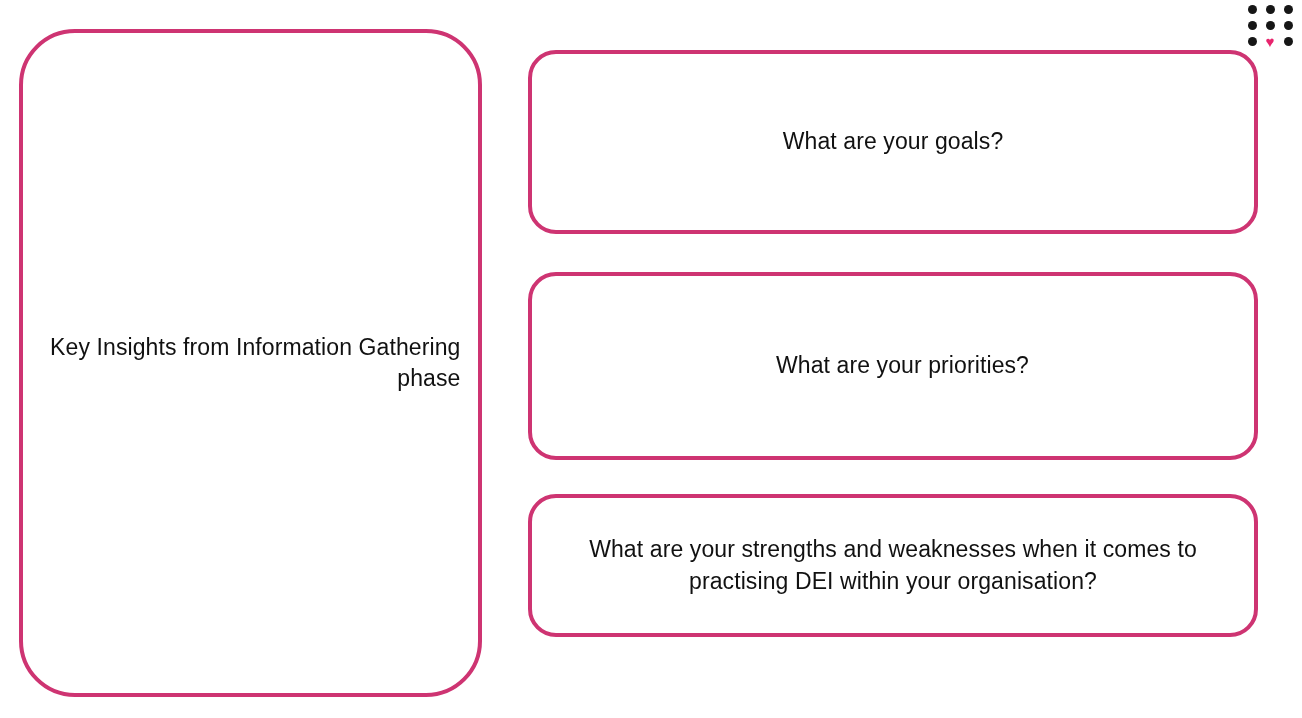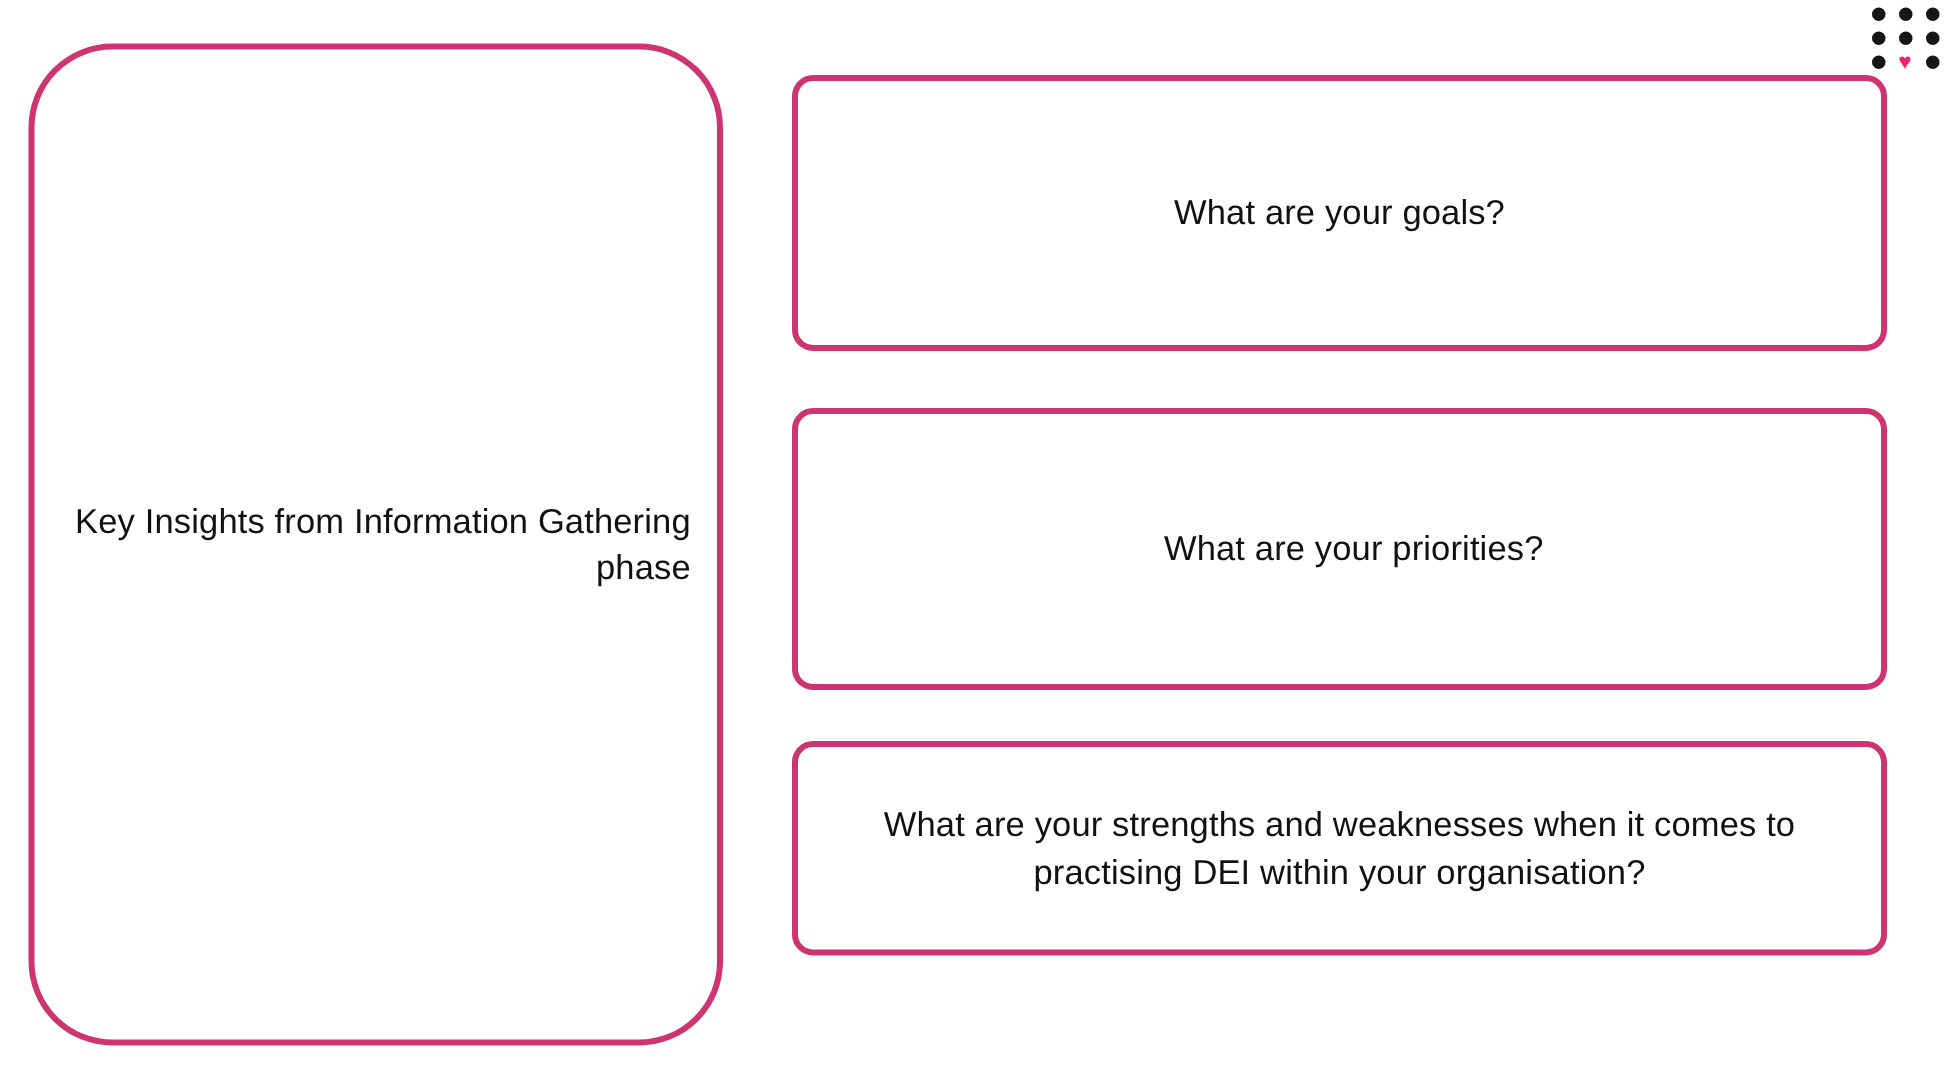--- a/index.html
+++ b/index.html
@@ -31,21 +31,21 @@
   }
   .left-box {
     left: 19px; top: 29px;
     width: 463px; height: 668px;
     border-radius: 56px;
   }
   .left-box .label { max-width: 420px; text-align: right; }
   .q-box {
     left: 528px;
     width: 730px;
-    border-radius: 14px;
+    border-radius: 28px;
   }
   .q-box .label { max-width: 700px; }
   .q1 { top: 50px;  height: 184px; }
   .q2 { top: 272px; height: 188px; padding-left: 19px; }
   .q3 { top: 494px; height: 143px; }
   .dots-grid {
     position: absolute;
     top: 1px; right: 5px;
     display: grid;
     grid-template-columns: repeat(3, 18px);

